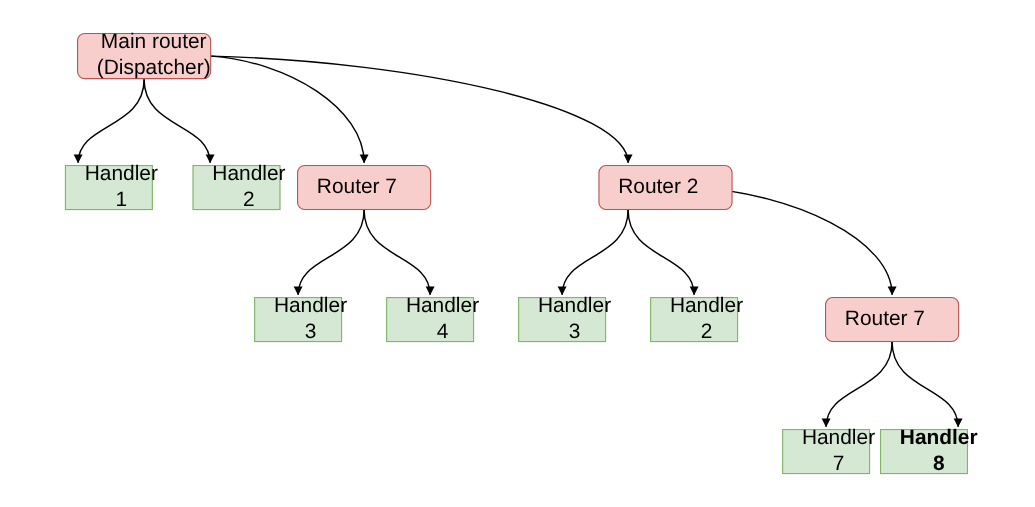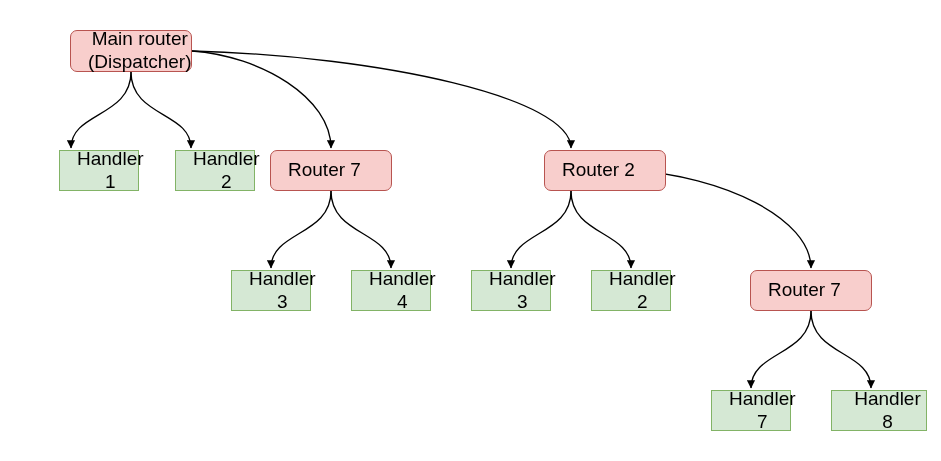--- a/index.html
+++ b/index.html
@@ -80,15 +80,15 @@
       <div class="node handler" style="left: 31px; top: 150px; width: 80px; height: 41px; margin-left: 28px;"><span>Handler 1</span></div>
       <div class="node handler" style="left: 151px; top: 150px; width: 80px; height: 41px; margin-left: 24px;"><span>Handler 2</span></div>
       <div class="node router" style="left: 270px; top: 150px; width: 122px; height: 41px;"><span>Router 7</span></div>
       <div class="node router" style="left: 510px; top: 150px; width: 122px; height: 41px; margin-left: 34px;"><span>Router 2</span></div>
       <div class="node handler" style="left: 231px; top: 270px; width: 80px; height: 41px;"><span>Handler 3</span></div>
       <div class="node handler" style="left: 351px; top: 270px; width: 80px; height: 41px;"><span>Handler 4</span></div>
       <div class="node handler" style="left: 471px; top: 270px; width: 80px; height: 41px;"><span>Handler 3</span></div>
       <div class="node handler" style="left: 591px; top: 270px; width: 80px; height: 41px;"><span>Handler 2</span></div>
       <div class="node router" style="left: 750px; top: 270px; width: 122px; height: 41px;"><span>Router 7</span></div>
       <div class="node handler" style="left: 711px; top: 390px; width: 80px; height: 41px;"><span>Handler 7</span></div>
-      <div class="node handler" style="left: 831px; top: 390px; width: 96px; height: 41px;"><span>Handler 8</span></div>
+      <div class="node handler" style="left: 800px; top: 390px; width: 80px; height: 41px; font-weight: bold;"><span>Handler 8</span></div>
     </div>
 </div>
 
 </body></html>

